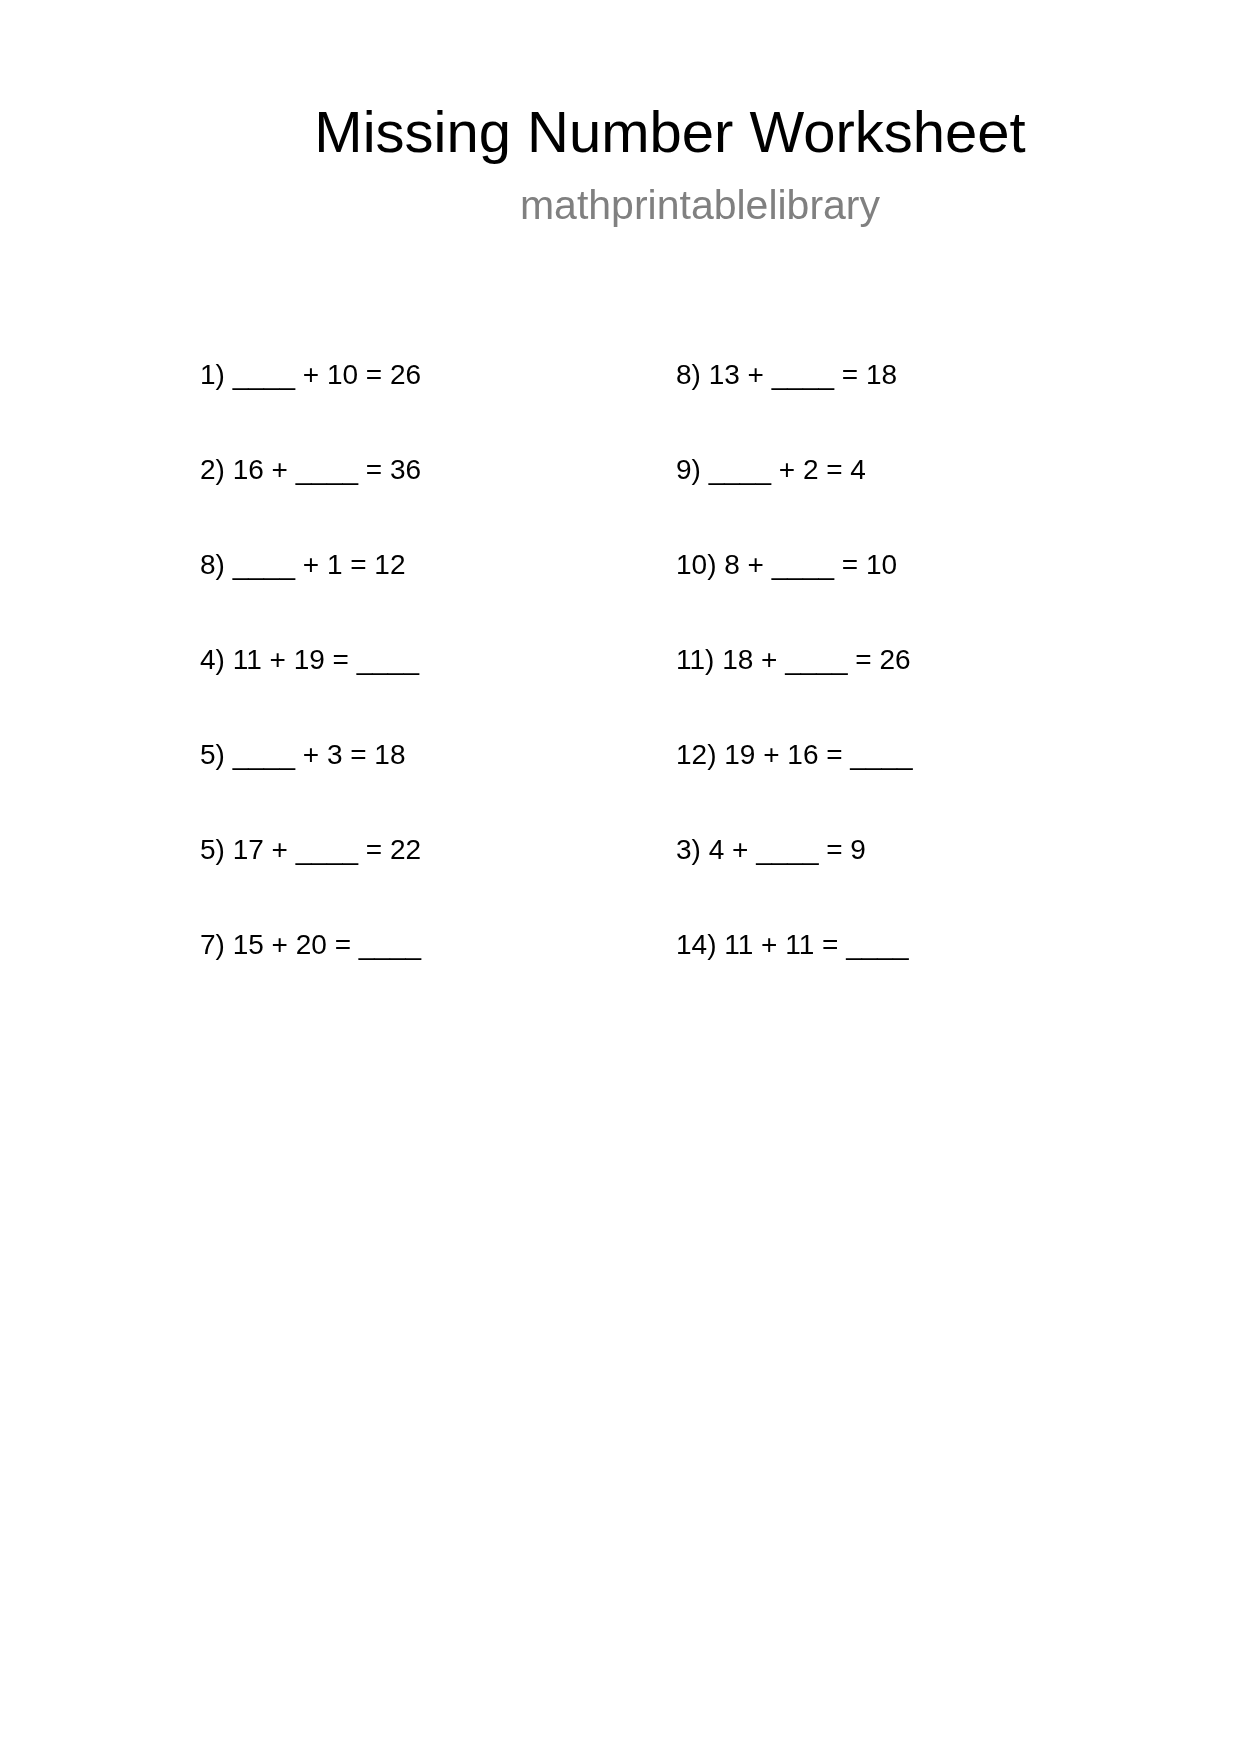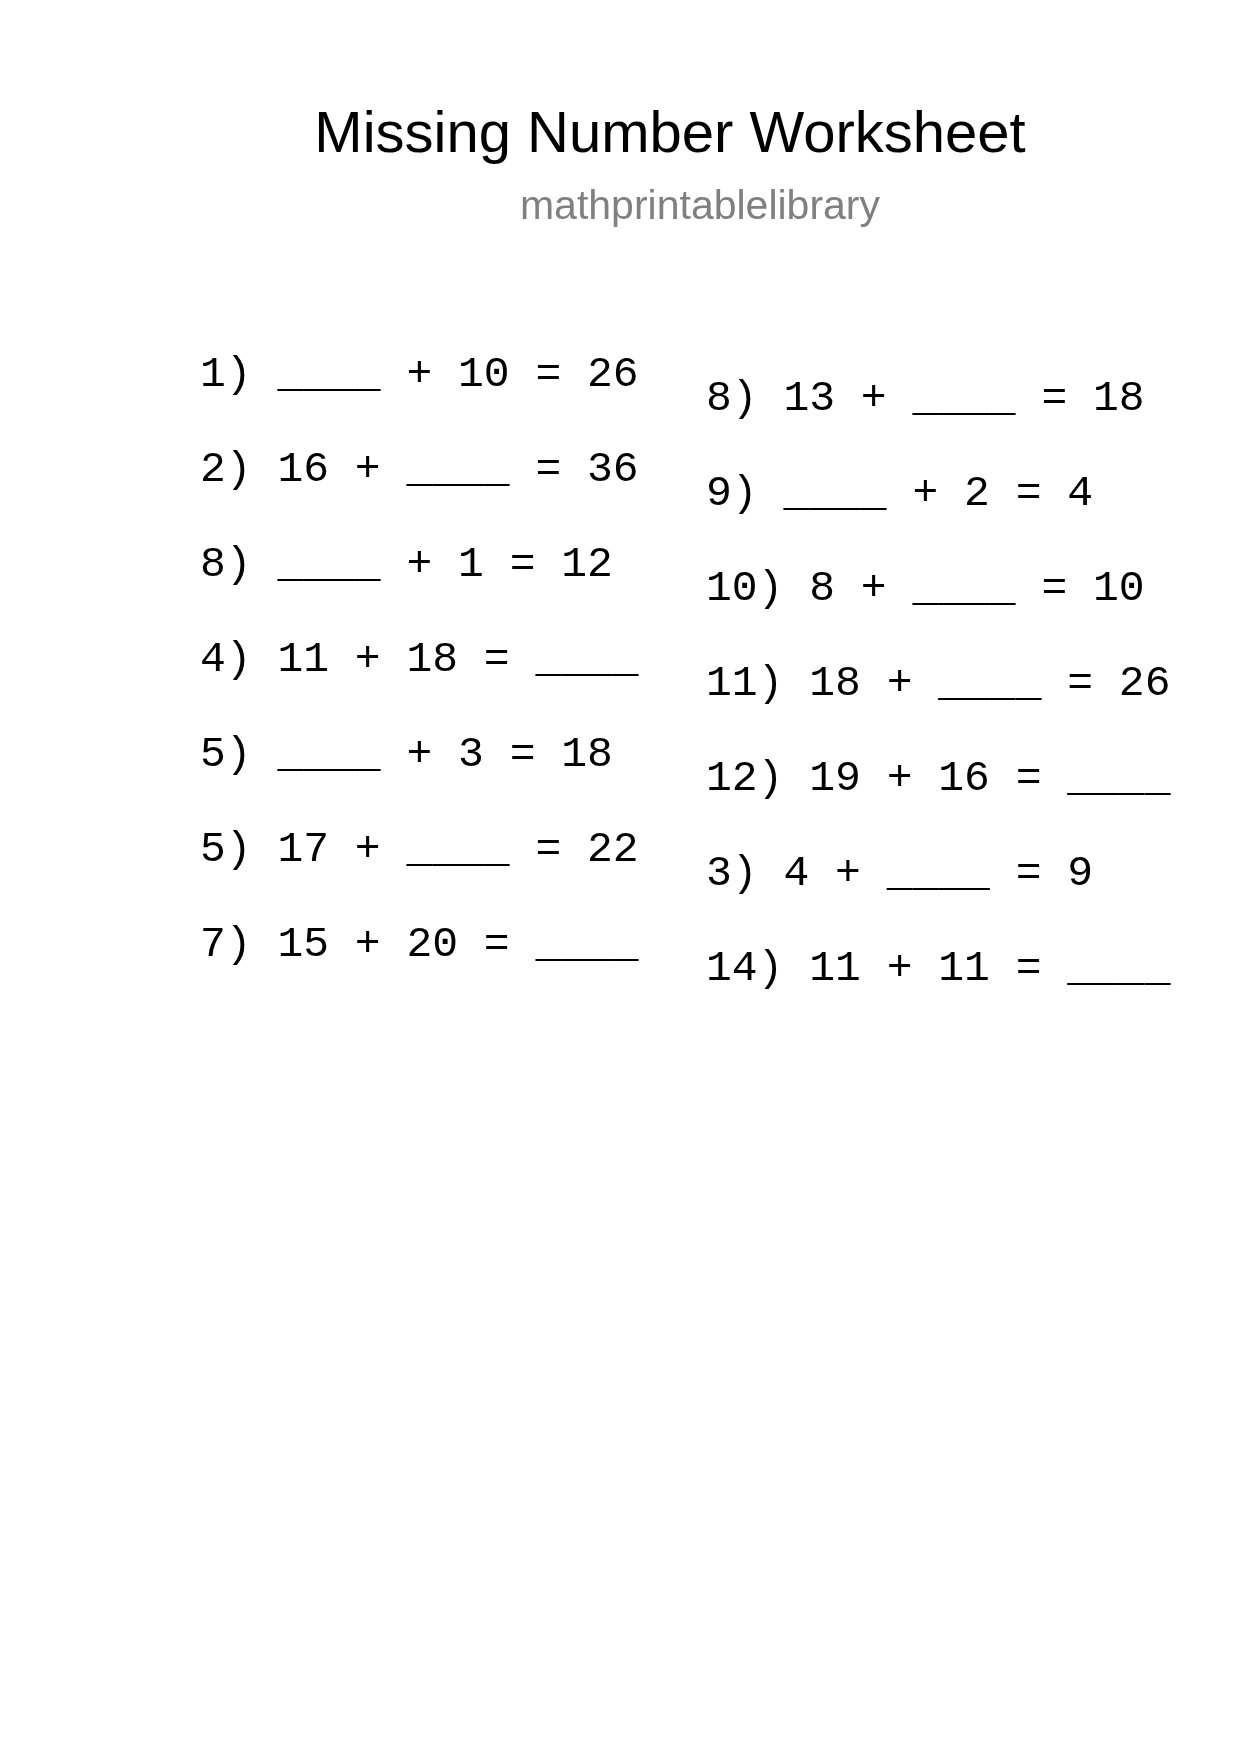--- a/index.html
+++ b/index.html
@@ -35,40 +35,39 @@
       font-size: 41px;
       line-height: 50px;
       color: #808080;
       white-space: nowrap;
     }
     .column {
       position: absolute;
       top: 350px;
     }
     .col-left { left: 200px; }
-    .col-right { left: 706px; margin-top: 24px; }
+    .col-right { left: 676px; }
     .problem {
       height: 95px;
-      font-size: 43px;
+      font-size: 28px;
       line-height: 50px;
       white-space: pre;
-      font-family: Liberation Mono, monospace;
     }
   </style>
 </head>
 <body>
 
 <div class="title">Missing Number Worksheet</div>
 <div class="subtitle">mathprintablelibrary</div>
 
 <div class="column col-left">
   <div class="problem">1) ____ + 10 = 26</div>
   <div class="problem">2) 16 + ____ = 36</div>
   <div class="problem">8) ____ + 1 = 12</div>
-  <div class="problem">4) 11 + 18 = ____</div>
+  <div class="problem">4) 11 + 19 = ____</div>
   <div class="problem">5) ____ + 3 = 18</div>
   <div class="problem">5) 17 + ____ = 22</div>
   <div class="problem">7) 15 + 20 = ____</div>
 </div>
 
 <div class="column col-right">
   <div class="problem">8) 13 + ____ = 18</div>
   <div class="problem">9) ____ + 2 = 4</div>
   <div class="problem">10) 8 + ____ = 10</div>
   <div class="problem">11) 18 + ____ = 26</div>

